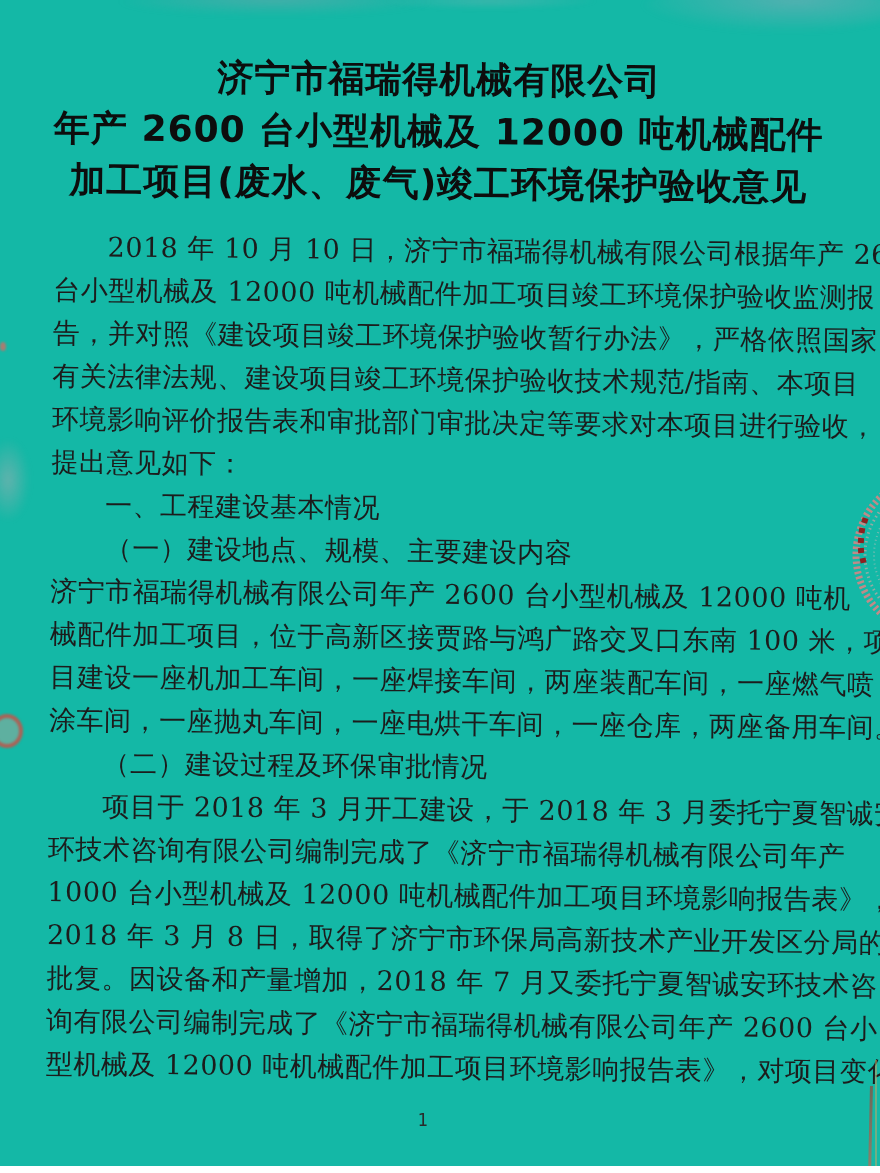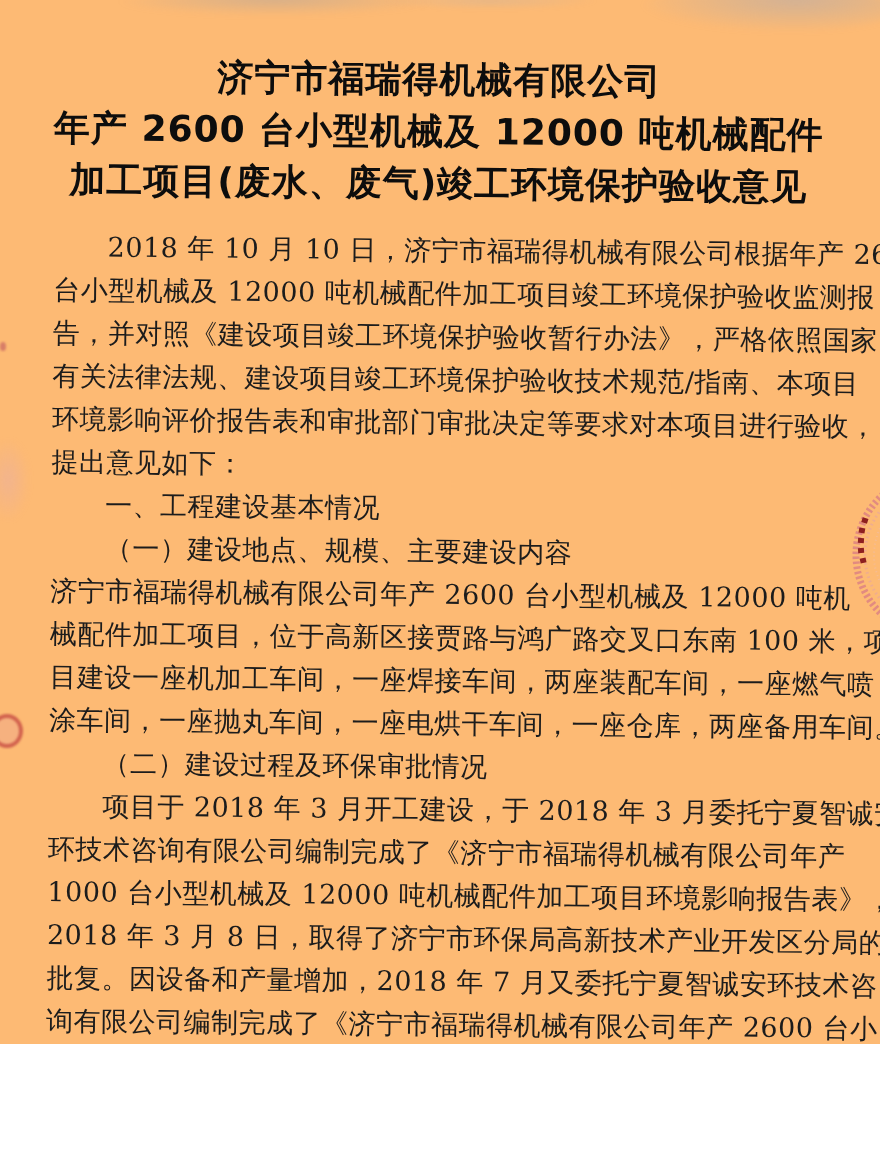--- a/index.html
+++ b/index.html
@@ -2,21 +2,21 @@
 <html><head>
 <meta charset="utf-8">
 <style>
   html,body{margin:0;padding:0;}
   body{
     width:880px;height:1173px;overflow:hidden;
     background:#ffffff;
     font-family:"DejaVu Serif","Liberation Serif",serif;
   }
   .page{
-    position:relative;width:880px;height:1044px;background:#fdba74;overflow:hidden;
+    position:relative;width:880px;height:1166px;background:#14b8a6;overflow:hidden;
   }
   
   .content{
     position:absolute;left:0;top:0;width:880px;
     transform:rotate(0.55deg);transform-origin:60px 0;
     color:#1c1c1c;
   }
   .title{
     margin-top:50px;text-align:center;
     font-family:"DejaVu Sans","Liberation Sans",sans-serif;

